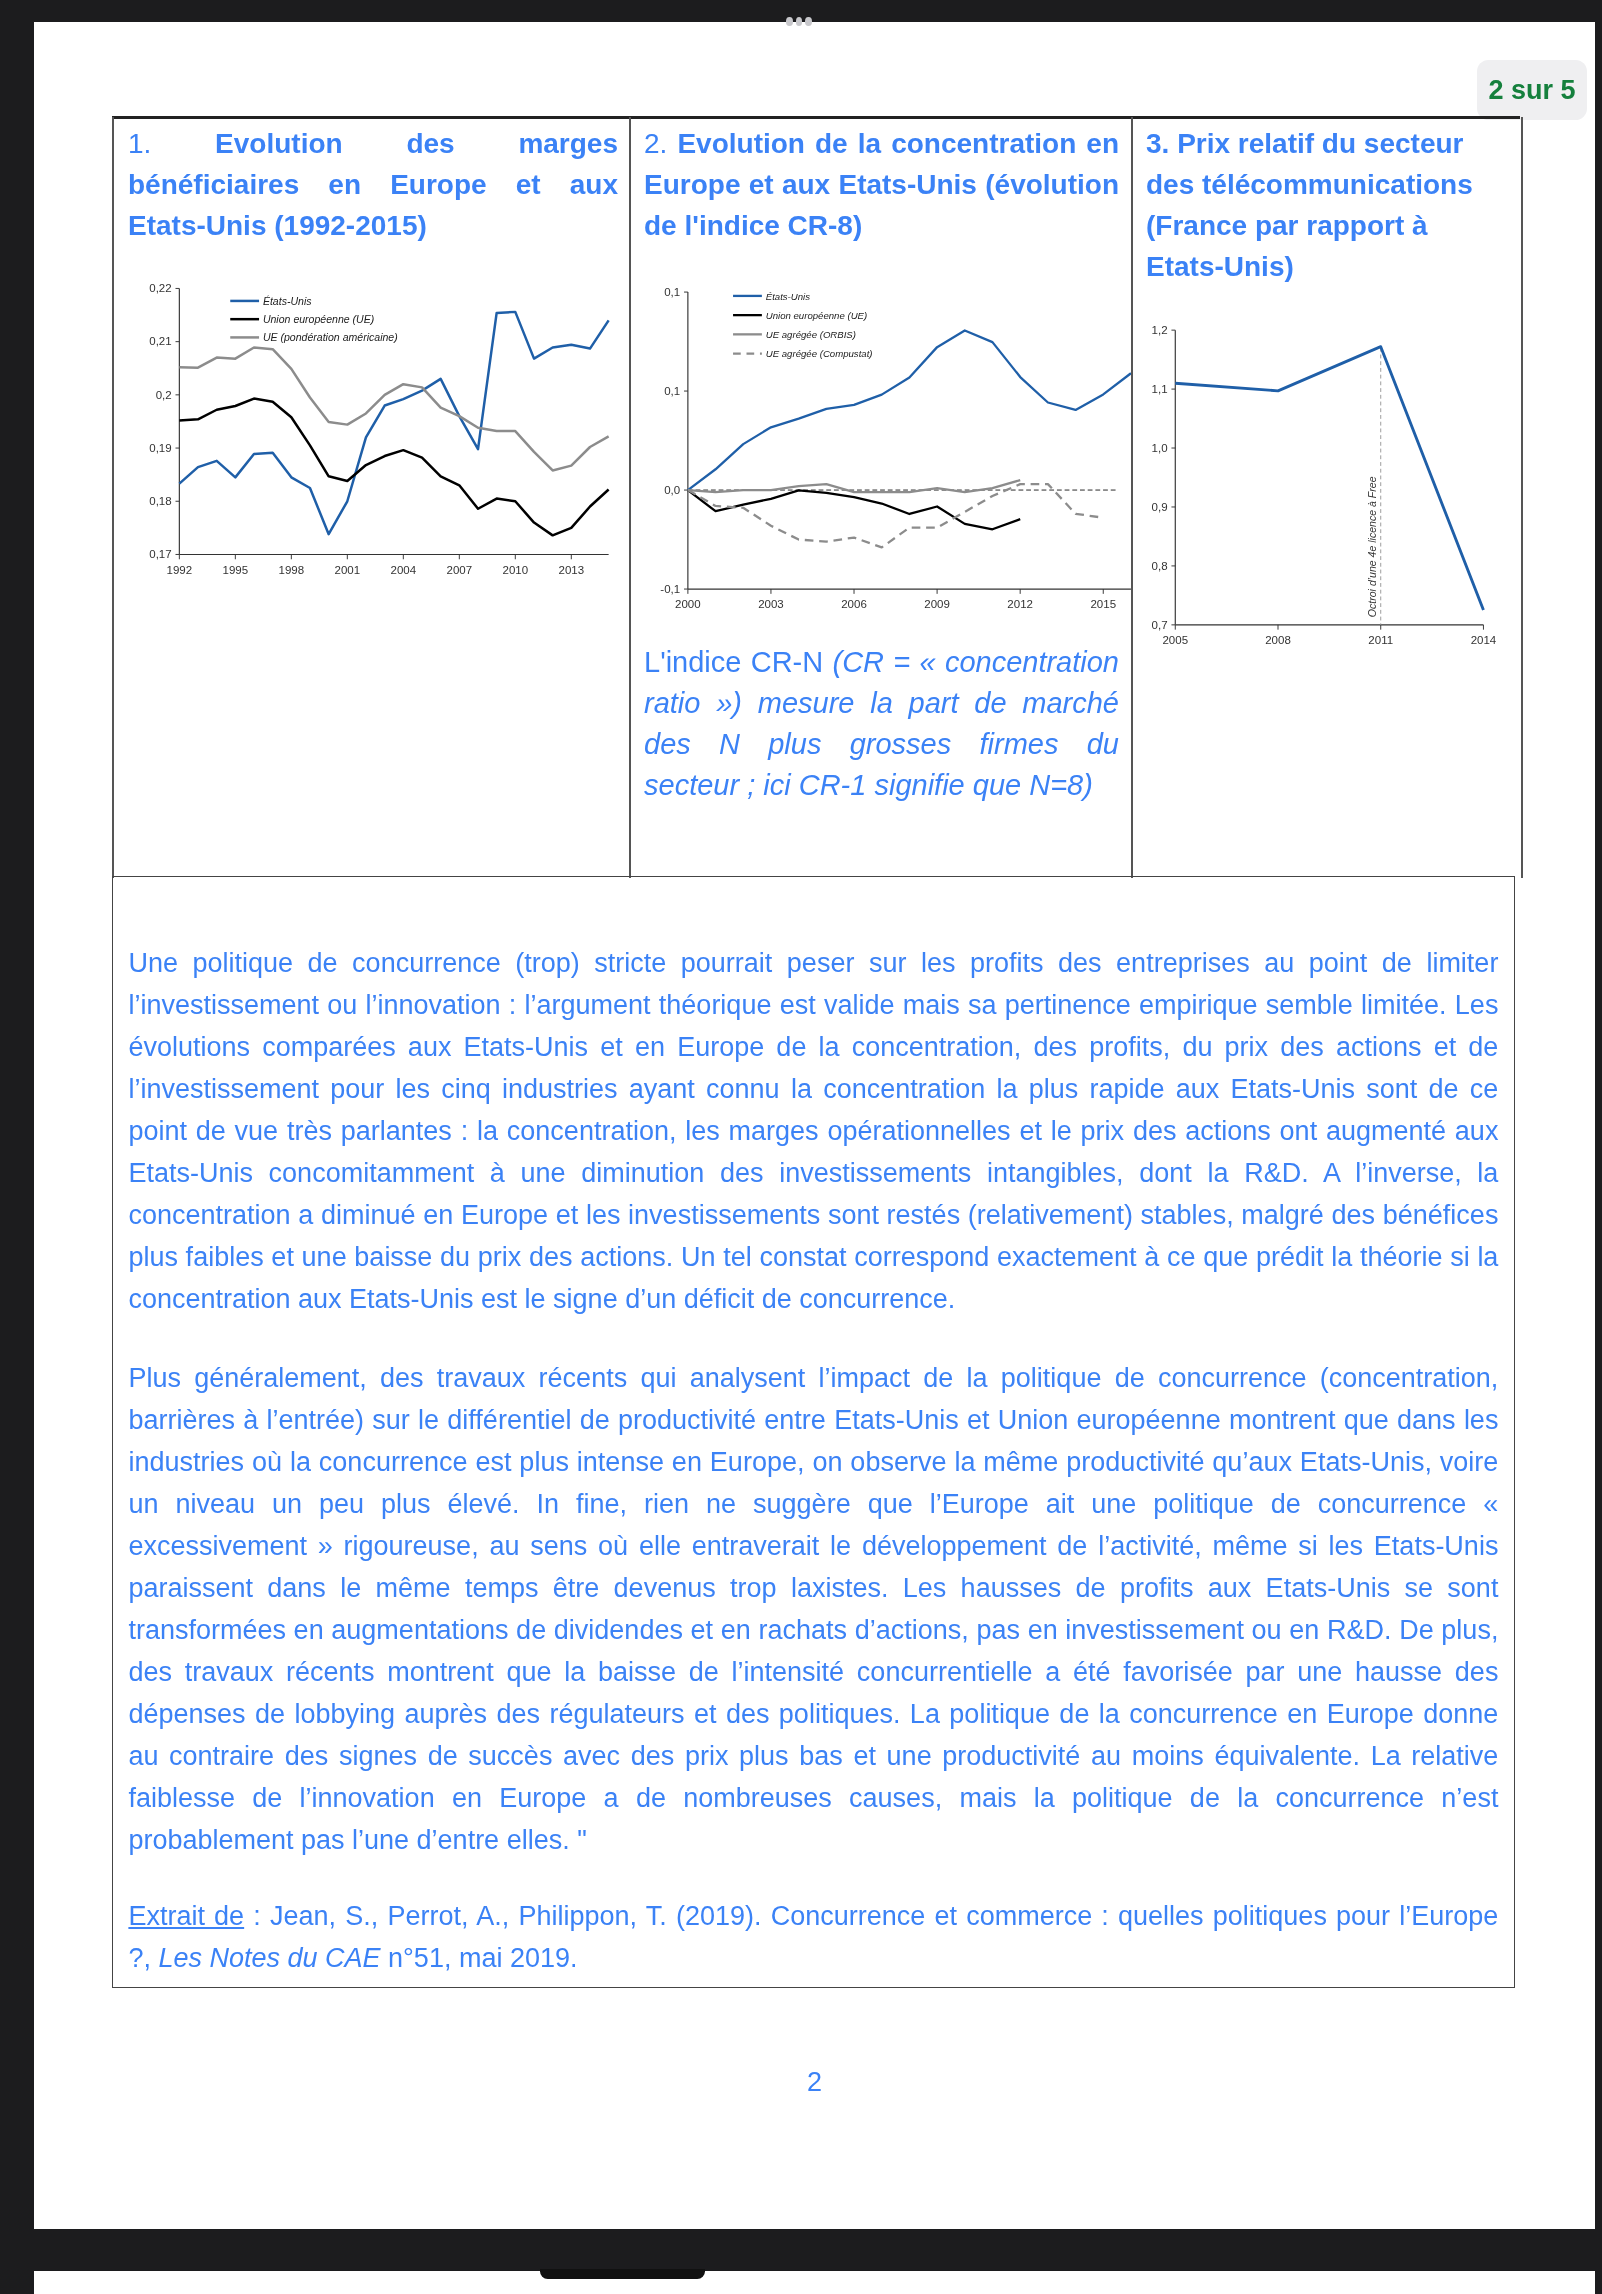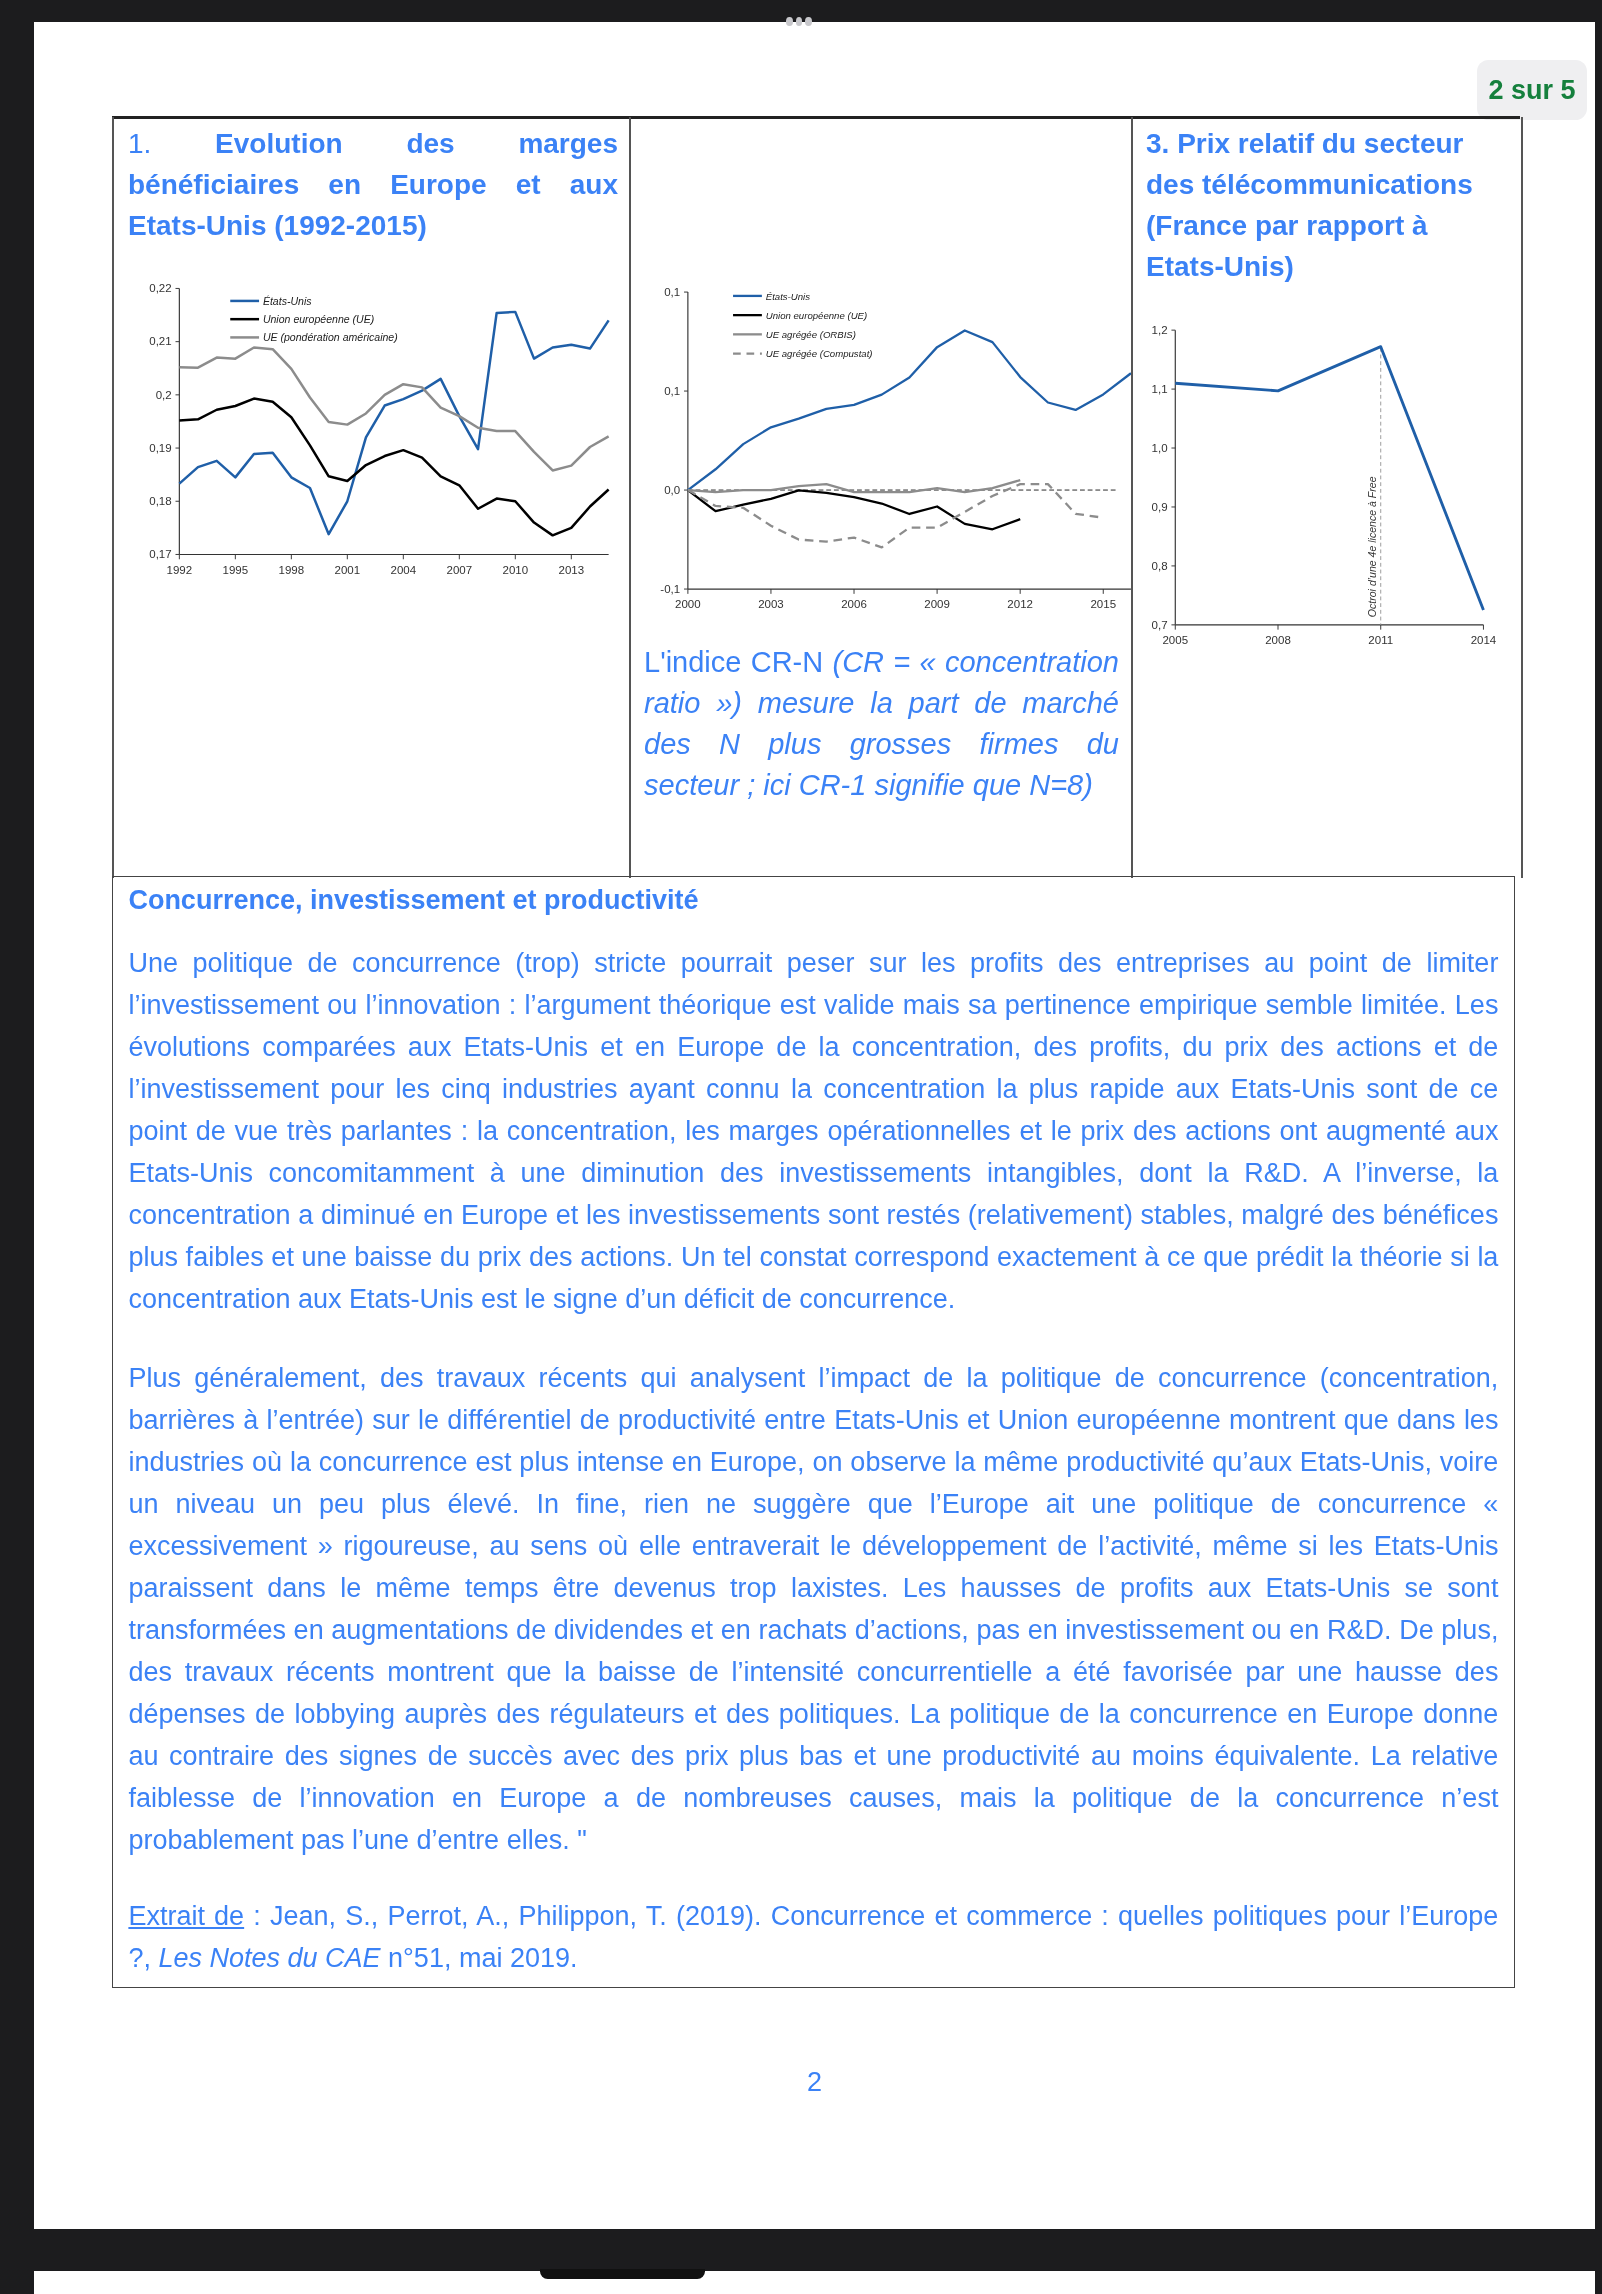--- a/index.html
+++ b/index.html
@@ -83,20 +83,23 @@
       <path d="M67.0,157.4 L86.4,156.3 L105.9,146.3 L125.3,142.4 L144.7,134.7 L164.2,138.0 L183.6,154.1 L203.0,183.4 L222.5,215.6 L241.9,220.5 L261.3,203.9 L280.8,194.5 L300.2,188.4 L319.7,196.2 L339.1,215.6 L358.5,225.0 L378.0,249.4 L397.4,238.8 L416.8,241.6 L436.3,263.8 L455.7,277.1 L475.1,269.3 L494.6,247.1 L514.0,229.4 " fill="none" stroke="#000000" stroke-width="2.6" stroke-linejoin="round"></path>
       <path d="M67.0,102.0 L86.4,102.5 L105.9,92.0 L125.3,93.1 L144.7,81.5 L164.2,83.2 L183.6,103.7 L203.0,133.6 L222.5,159.1 L241.9,161.8 L261.3,150.2 L280.8,130.8 L300.2,119.7 L319.7,123.0 L339.1,144.1 L358.5,153.0 L378.0,165.1 L397.4,168.5 L416.8,168.5 L436.3,190.1 L455.7,209.5 L475.1,204.5 L494.6,185.1 L514.0,174.0 " fill="none" stroke="#8c8c8c" stroke-width="2.6" stroke-linejoin="round"></path>
       <line x1="120" y1="33" x2="150" y2="33" stroke="#1f5fa8" stroke-width="2.6"></line>
       <text x="154" y="37" font-size="11" font-style="italic" fill="#222">États-Unis</text>
       <line x1="120" y1="52" x2="150" y2="52" stroke="#000000" stroke-width="2.6"></line>
       <text x="154" y="56" font-size="11" font-style="italic" fill="#222">Union européenne (UE)</text>
       <line x1="120" y1="71" x2="150" y2="71" stroke="#8c8c8c" stroke-width="2.6"></line>
       <text x="154" y="75" font-size="11" font-style="italic" fill="#222">UE (pondération américaine)</text>
     </svg>
 
+  <div class="cell hdr" style="left:644px;top:123px;width:475px;text-align:justify;">
+    <span class="num">2.</span> <span>Evolution de la concentration en Europe et aux Etats-Unis (évolution de l'indice CR-8)</span>
+  </div>
   <svg id="chart2" style="position:absolute;left:634px;top:269px;" width="497" height="346" viewBox="0 0 517 360">
       <line x1="56" y1="24" x2="56" y2="333" stroke="#333" stroke-width="1.2"></line>
       <line x1="56" y1="333" x2="517" y2="333" stroke="#333" stroke-width="1.2"></line>
       <line x1="52" y1="333" x2="56" y2="333" stroke="#333"></line>
       <text x="48" y="337" text-anchor="end" font-size="12" fill="#333">-0,1</text>
       <line x1="52" y1="230" x2="56" y2="230" stroke="#333"></line>
       <text x="48" y="234" text-anchor="end" font-size="12" fill="#333">0,0</text>
       <line x1="52" y1="127" x2="56" y2="127" stroke="#333"></line>
       <text x="48" y="131" text-anchor="end" font-size="12" fill="#333">0,1</text>
       <line x1="52" y1="24" x2="56" y2="24" stroke="#333"></line>
@@ -154,21 +157,20 @@
       <line x1="257" y1="331" x2="257" y2="336" stroke="#333"></line>
       <text x="257" y="351" text-anchor="middle" font-size="12" fill="#333">2011</text>
       <line x1="364" y1="331" x2="364" y2="336" stroke="#333"></line>
       <text x="364" y="351" text-anchor="middle" font-size="12" fill="#333">2014</text>
       <line x1="257" y1="42.420000000000016" x2="257" y2="331" stroke="#999" stroke-width="1" stroke-dasharray="4,3"></line>
       <text x="0" y="0" font-size="11" font-style="italic" fill="#333" transform="translate(252,323) rotate(-90)">Octroi d’une 4e licence à Free</text>
       <path d="M43.0,79.3 L150.0,87.2 L257.0,41.2 L364.0,315.6 " fill="none" stroke="#1f5fa8" stroke-width="3" stroke-linejoin="round"></path>
     </svg>
 
   <div class="lower">
-    <h2>Concurrence, investissement et productivité</h2>
     <p class="para" style="top:65px;">Une politique de concurrence (trop) stricte pourrait peser sur les profits des entreprises au point de limiter l’investissement ou l’innovation : l’argument théorique est valide mais sa pertinence empirique semble limitée. Les évolutions comparées aux Etats-Unis et en Europe de la concentration, des profits, du prix des actions et de l’investissement pour les cinq industries ayant connu la concentration la plus rapide aux Etats-Unis sont de ce point de vue très parlantes : la concentration, les marges opérationnelles et le prix des actions ont augmenté aux Etats-Unis concomitamment à une diminution des investissements intangibles, dont la R&amp;D. A l’inverse, la concentration a diminué en Europe et les investissements sont restés (relativement) stables, malgré des bénéfices plus faibles et une baisse du prix des actions. Un tel constat correspond exactement à ce que prédit la théorie si la concentration aux Etats-Unis est le signe d’un déficit de concurrence.</p>
     <p class="para" style="top:480px;">Plus généralement, des travaux récents qui analysent l’impact de la politique de concurrence (concentration, barrières à l’entrée) sur le différentiel de productivité entre Etats-Unis et Union européenne montrent que dans les industries où la concurrence est plus intense en Europe, on observe la même productivité qu’aux Etats-Unis, voire un niveau un peu plus élevé. In fine, rien ne suggère que l’Europe ait une politique de concurrence « excessivement » rigoureuse, au sens où elle entraverait le développement de l’activité, même si les Etats-Unis paraissent dans le même temps être devenus trop laxistes. Les hausses de profits aux Etats-Unis se sont transformées en augmentations de dividendes et en rachats d’actions, pas en investissement ou en R&amp;D. De plus, des travaux récents montrent que la baisse de l’intensité concurrentielle a été favorisée par une hausse des dépenses de lobbying auprès des régulateurs et des politiques. La politique de la concurrence en Europe donne au contraire des signes de succès avec des prix plus bas et une productivité au moins équivalente. La relative faiblesse de l’innovation en Europe a de nombreuses causes, mais la politique de la concurrence n’est probablement pas l’une d’entre elles. "</p>
     <p class="para ref" style="top:1018px;">
       <u>Extrait de</u><span> : Jean, S., Perrot, A., Philippon, T. (2019). Concurrence et commerce : quelles politiques pour l’Europe ?, </span><i>Les Notes du CAE</i><span> n°51, mai 2019.</span>
     </p>
   </div>
 
   <div class="pnum">2</div>
 </div>
 

